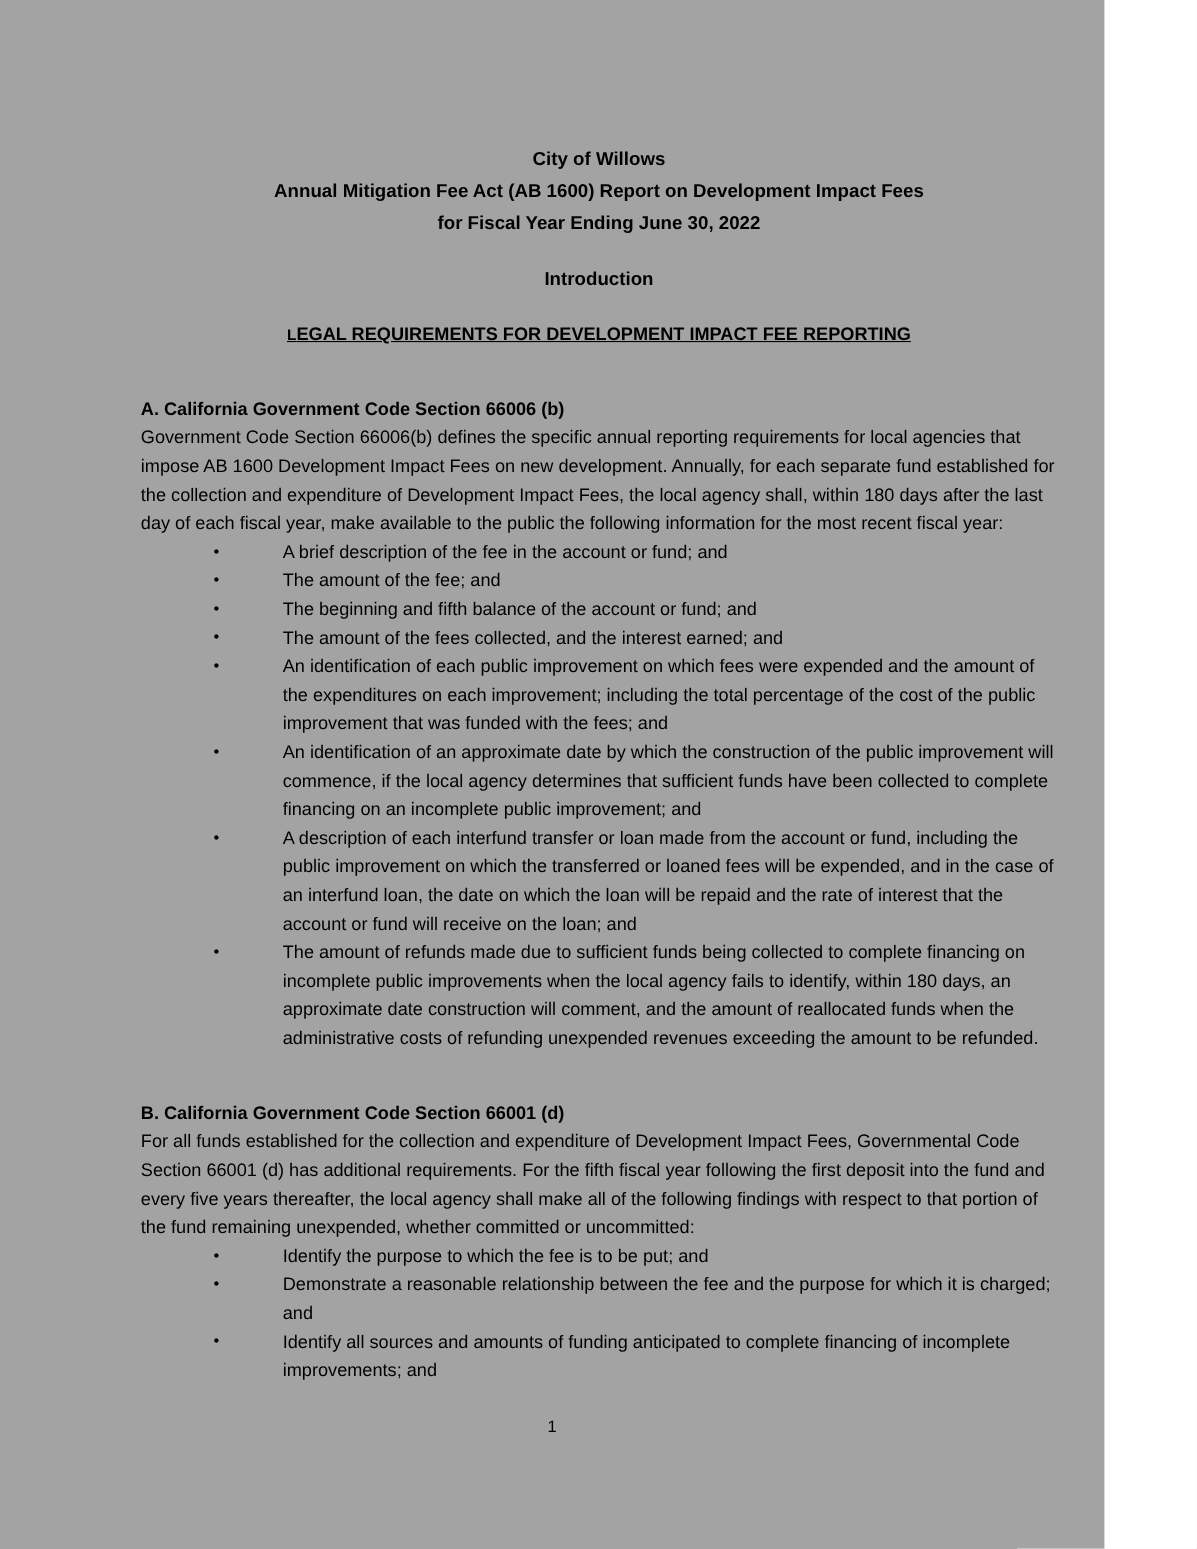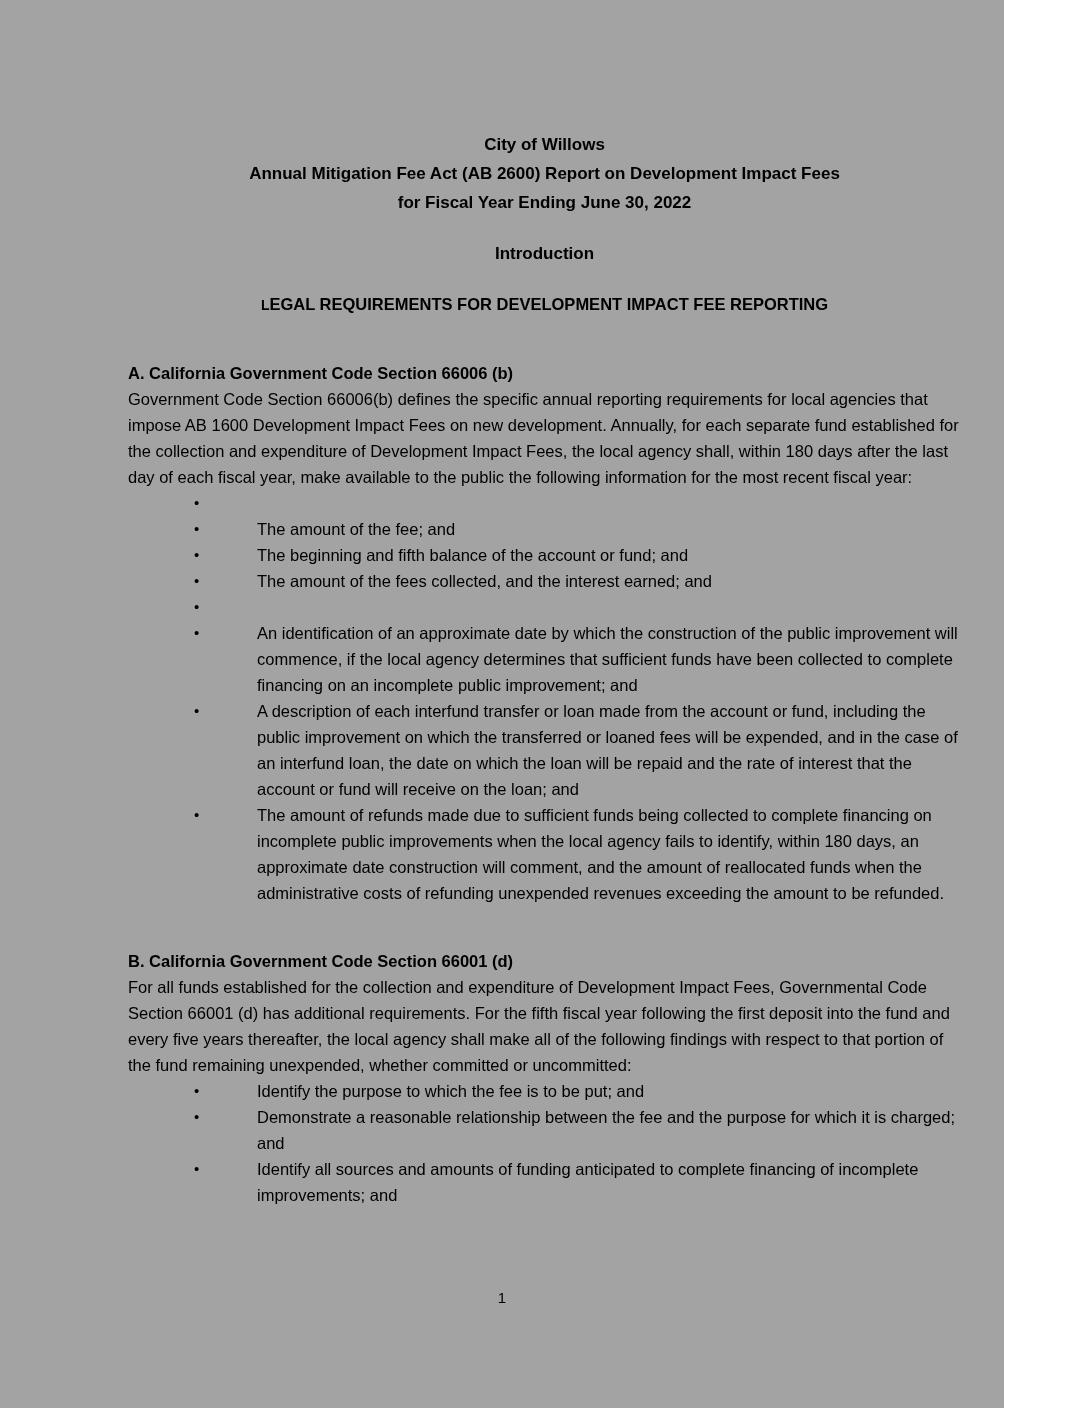--- a/index.html
+++ b/index.html
@@ -37,20 +37,21 @@
     font-size: 17px;
     font-weight: bold;
     line-height: 26px;
   }
   .legal-heading {
     margin-top: 24px;
     text-align: center;
     font-size: 16.5px;
     font-weight: bold;
     line-height: 26px;
+    text-decoration: underline;
   }
   .legal-heading::first-letter {
     font-size: 14px;
   }
   
   .section-heading {
     margin-top: 42px;
     font-size: 16.5px;
     font-weight: bold;
     line-height: 26px;
@@ -88,49 +89,51 @@
   }
 </style>
 </head>
 <body>
 
 <div class="page">
   <div class="content">
 
     <div class="title-block">
       <div class="title-line">City of Willows</div>
-      <div class="title-line">Annual Mitigation Fee Act (AB 2600) Report on Development Impact Fees</div>
+      <div class="title-line">Annual Mitigation Fee Act (AB 1600) Report on Development Impact Fees</div>
       <div class="title-line">for Fiscal Year Ending June 30, 2022</div>
     </div>
 
     <div class="intro-heading">Introduction</div>
 
     <div class="legal-heading">LEGAL REQUIREMENTS FOR DEVELOPMENT IMPACT FEE REPORTING</div>
 
     <div class="section-heading">A. California Government Code Section 66006 (b)</div>
     <div class="para">Government Code Section 66006(b) defines the specific annual reporting requirements for local agencies that impose AB 1600 Development Impact Fees on new development. Annually, for each separate fund established for the collection and expenditure of Development Impact Fees, the local agency shall, within 180 days after the last day of each fiscal year, make available to the public the following information for the most recent fiscal year:</div>
 
     <div class="bullet-list">
       <div class="bullet-item">
         <span class="bullet-marker">•</span>
+        <span class="bullet-text">A brief description of the fee in the account or fund; and</span>
       </div>
       <div class="bullet-item">
         <span class="bullet-marker">•</span>
         <span class="bullet-text">The amount of the fee; and</span>
       </div>
       <div class="bullet-item">
         <span class="bullet-marker">•</span>
         <span class="bullet-text">The beginning and fifth balance of the account or fund; and</span>
       </div>
       <div class="bullet-item">
         <span class="bullet-marker">•</span>
         <span class="bullet-text">The amount of the fees collected, and the interest earned; and</span>
       </div>
       <div class="bullet-item">
         <span class="bullet-marker">•</span>
+        <span class="bullet-text">An identification of each public improvement on which fees were expended and the amount of the expenditures on each improvement; including the total percentage of the cost of the public improvement that was funded with the fees; and</span>
       </div>
       <div class="bullet-item">
         <span class="bullet-marker">•</span>
         <span class="bullet-text">An identification of an approximate date by which the construction of the public improvement will commence, if the local agency determines that sufficient funds have been collected to complete financing on an incomplete public improvement; and</span>
       </div>
       <div class="bullet-item">
         <span class="bullet-marker">•</span>
         <span class="bullet-text">A description of each interfund transfer or loan made from the account or fund, including the public improvement on which the transferred or loaned fees will be expended, and in the case of an interfund loan, the date on which the loan will be repaid and the rate of interest that the account or fund will receive on the loan; and</span>
       </div>
       <div class="bullet-item">

